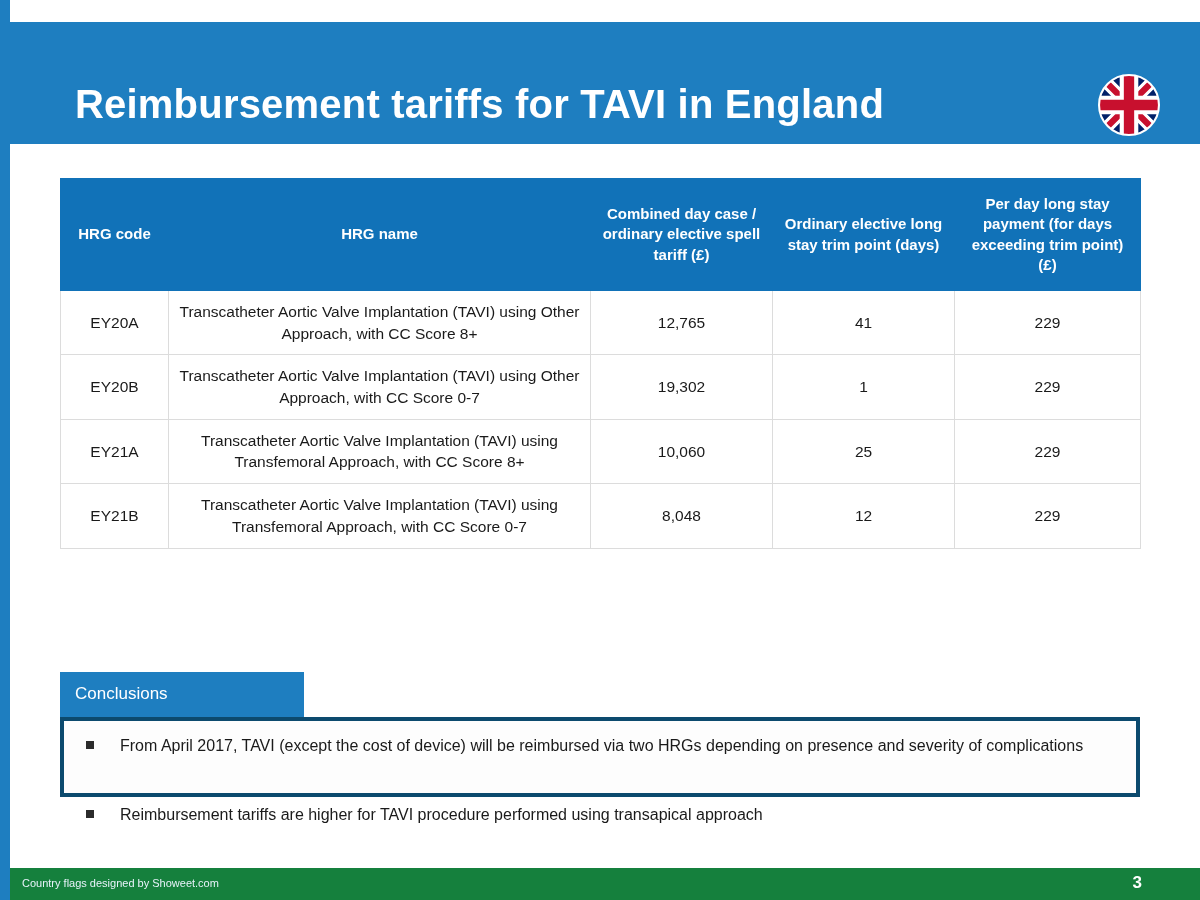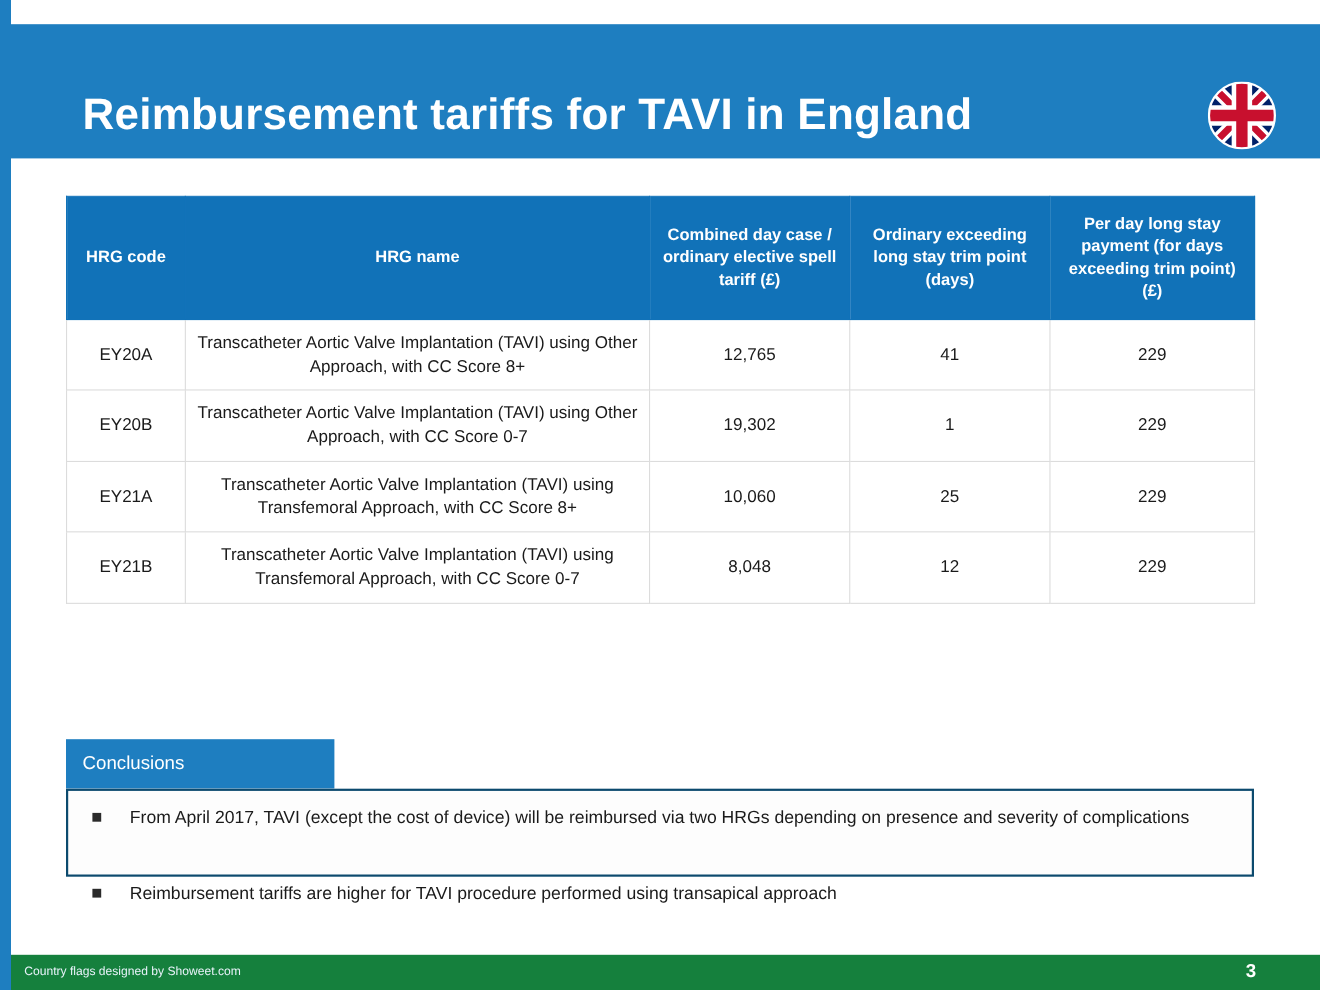--- a/index.html
+++ b/index.html
@@ -95,21 +95,21 @@
     position: absolute;
     left: 15px; top: 12px;
     color: #ffffff;
     font-size: 17px;
     font-weight: normal;
   }
   .concl-box {
     position: absolute;
     left: 60px; top: 717px;
     width: 1080px; height: 80px;
-    border: 2px solid #0c4a6e;
+    border: 4px solid #0c4a6e;
     background: #fdfdfd;
   }
   .bullet-row {
     position: relative;
     padding: 0 0 0 56px;
     height: 33px;
     display: flex;
     align-items: center;
     margin-top: 36px;
   }
@@ -178,21 +178,21 @@
           <col class="c2">
           <col class="c3">
           <col class="c4">
           <col class="c5">
       </colgroup>
       <thead>
         <tr>
           <th>HRG code</th>
           <th>HRG name</th>
           <th>Combined day case / ordinary elective spell tariff (£)</th>
-          <th>Ordinary exceeding long stay trim point (days)</th>
+          <th>Ordinary elective long stay trim point (days)</th>
           <th>Per day long stay payment (for days exceeding trim point) (£)</th>
         </tr>
       </thead>
       <tbody>
         <tr>
           <td>EY20A</td>
           <td>Transcatheter Aortic Valve Implantation (TAVI) using Other Approach, with CC Score 8+</td>
           <td>12,765</td>
           <td>41</td>
           <td>229</td>

